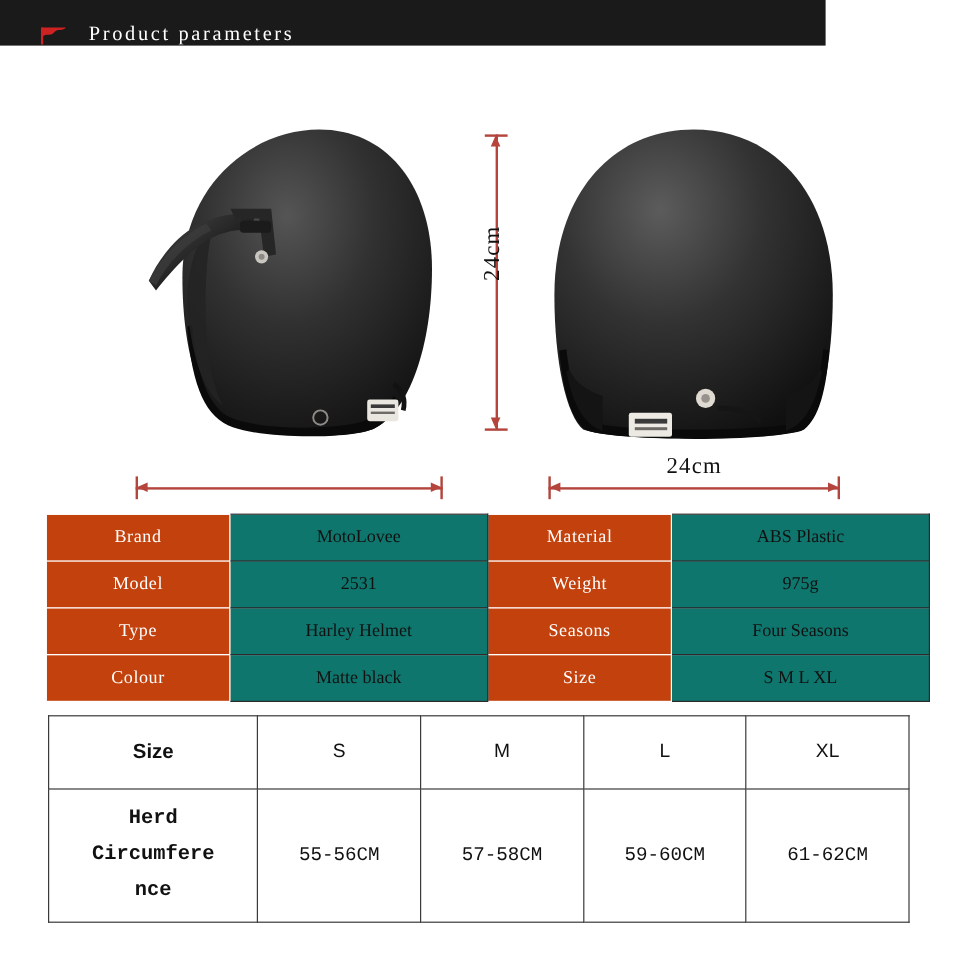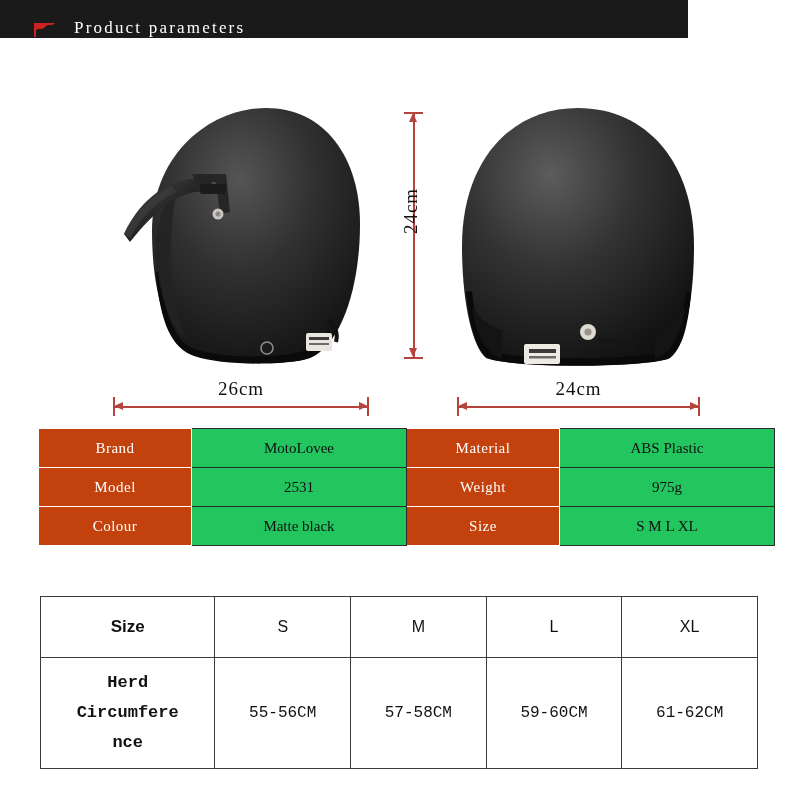--- a/index.html
+++ b/index.html
@@ -174,21 +174,21 @@
     text-align: center;
     font-family: "Liberation Serif", serif;
   }
   .spec-table td.key {
     background: #c2410c;
     color: #ffffff;
     width: 150px;
     letter-spacing: 0.5px;
   }
   .spec-table td.val {
-    background: #22c55e;
+    background: #0f766e;
     color: #111;
     border: 1px solid #2b2b2b;
     width: 212px;
   }
 
   
   .size-table {
     position: absolute;
     left: 40px;
     top: 596px;
@@ -310,21 +310,20 @@
   <div class="dim-vert">
     <div class="cap-top"></div>
     <div class="cap-bot"></div>
     <div class="line"></div>
     <div class="arrow-top"></div>
     <div class="arrow-bot"></div>
     <div class="label">24cm</div>
   </div>
 
   <div class="dim-horiz" id="dim-side">
-    <div class="hlabel">26cm</div>
     <div class="hline" style="width:256px;"></div>
     <div class="cap-l" style="left:0;"></div>
     <div class="cap-r" style="left:254px;"></div>
     <div class="arrow-l"></div>
     <div class="arrow-r" style="left:246px;"></div>
   </div>
 
   <div class="dim-horiz" id="dim-front">
     <div class="hlabel">24cm</div>
     <div class="hline" style="width:243px;"></div>
@@ -341,20 +340,26 @@
     <td class="key">Brand</td>
     <td class="val">MotoLovee</td>
     <td class="key">Material</td>
     <td class="val">ABS Plastic</td>
   </tr>
   <tr>
     <td class="key">Model</td>
     <td class="val">2531</td>
     <td class="key">Weight</td>
     <td class="val">975g</td>
+  </tr>
+  <tr>
+    <td class="key">Type</td>
+    <td class="val">Harley Helmet</td>
+    <td class="key">Seasons</td>
+    <td class="val">Four Seasons</td>
   </tr>
   <tr>
     <td class="key">Colour</td>
     <td class="val">Matte black</td>
     <td class="key">Size</td>
     <td class="val">S M L XL</td>
   </tr>
 </tbody>
   </table>
 

